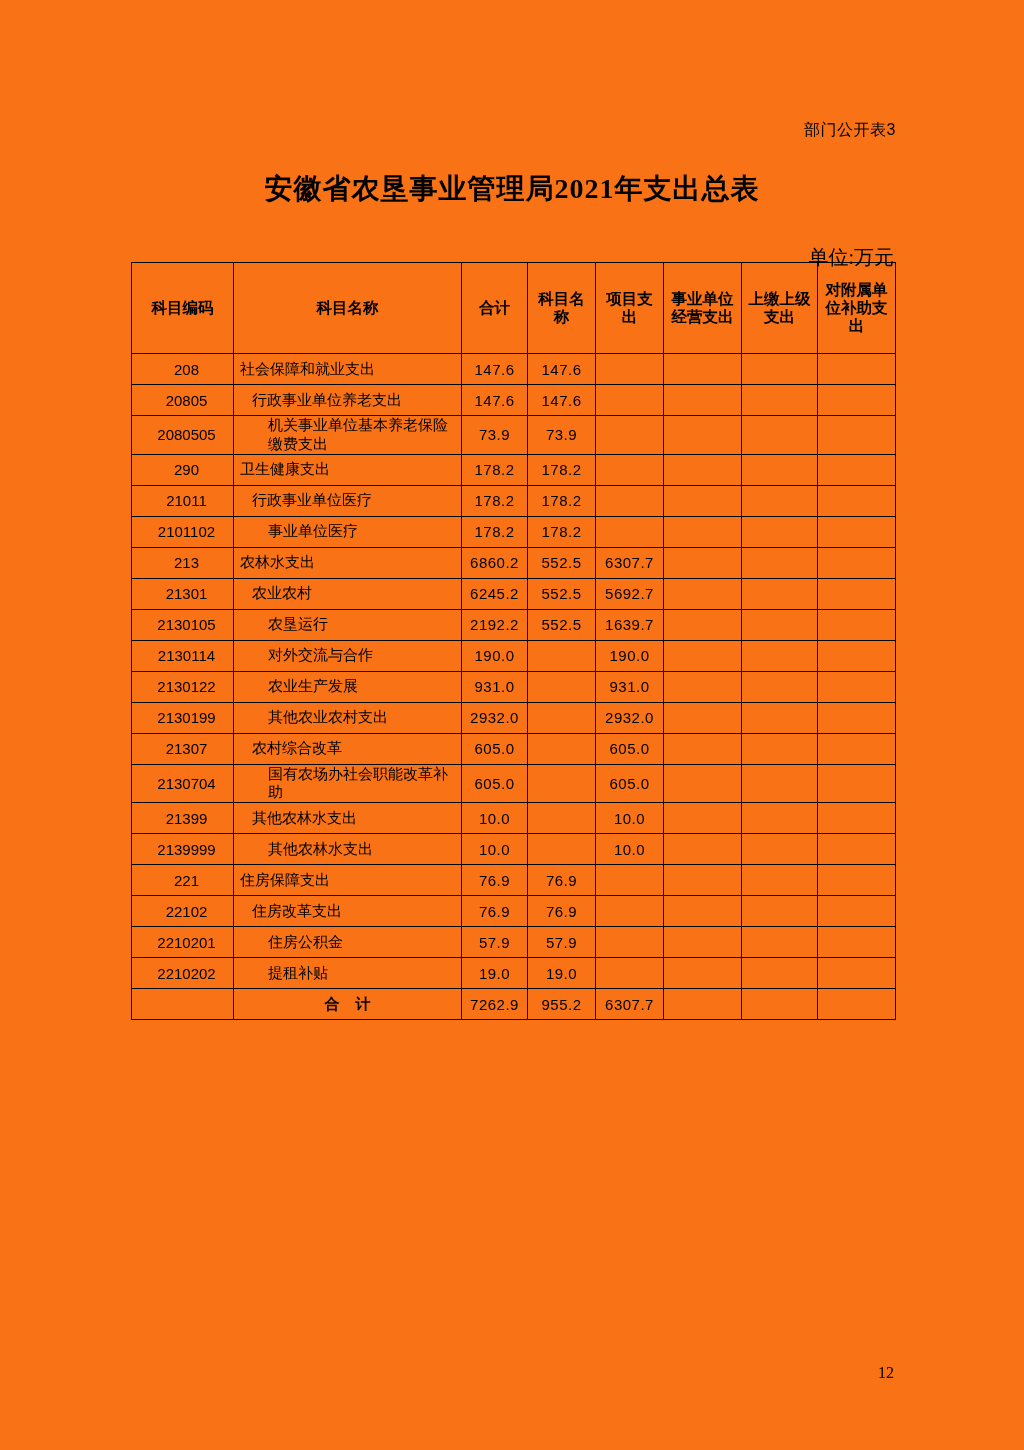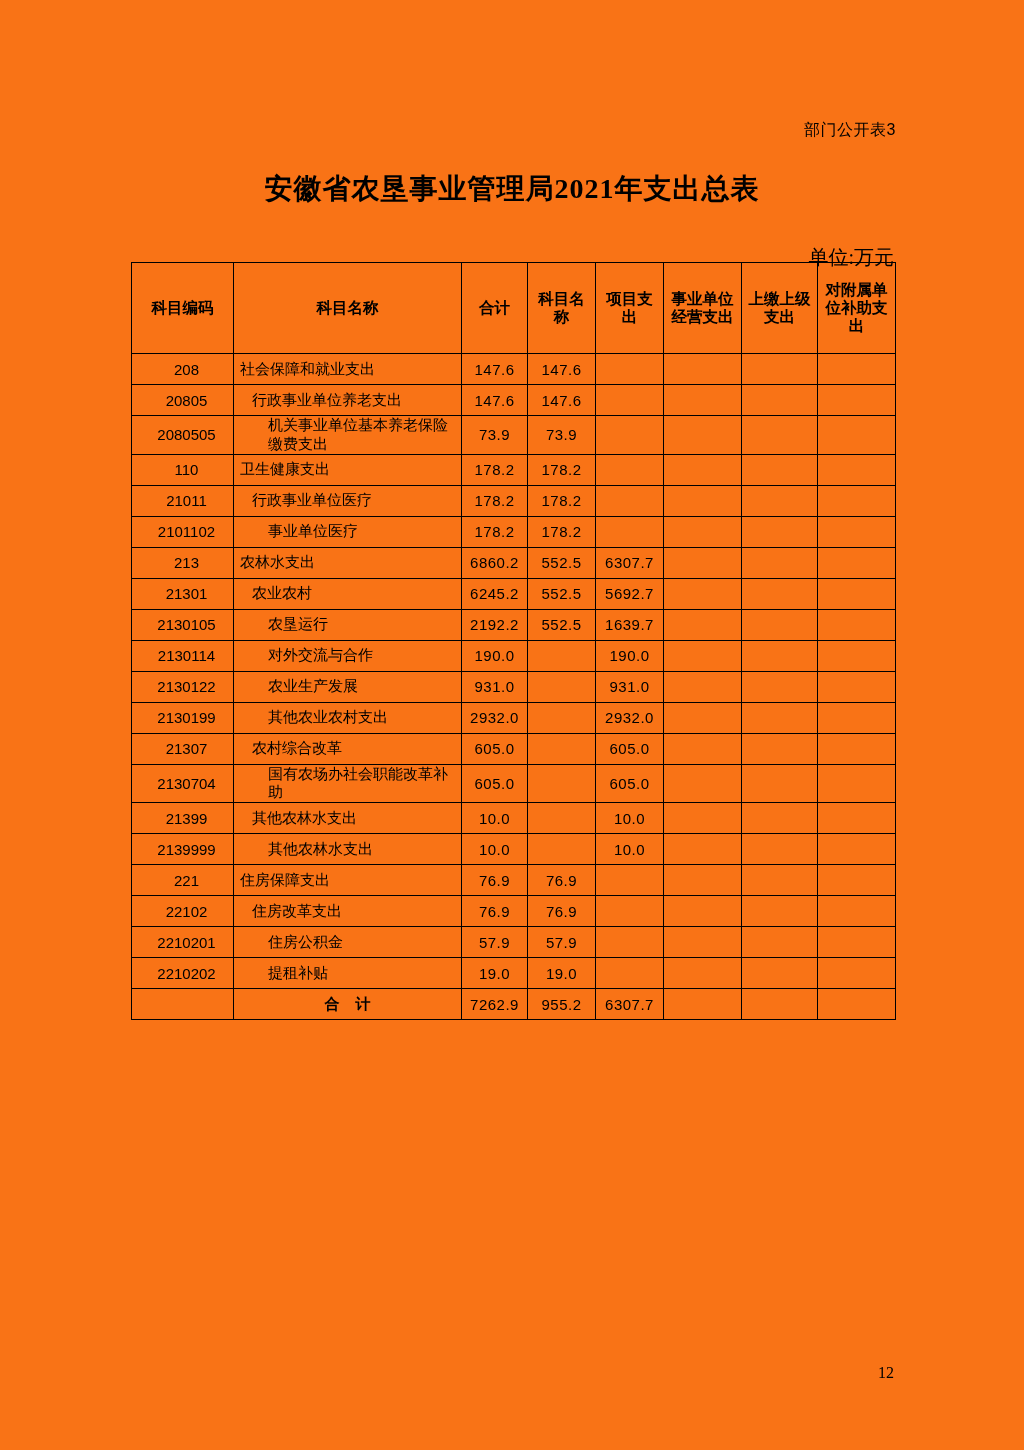--- a/index.html
+++ b/index.html
@@ -169,21 +169,21 @@
           <td class="c-code">2080505</td>
           <td class="c-name ind-2">机关事业单位基本养老保险缴费支出</td>
           <td class="c-num">73.9</td>
           <td class="c-num">73.9</td>
           <td class="c-num"></td>
           <td class="c-num"></td>
           <td class="c-num"></td>
           <td class="c-num"></td>
         </tr>
         <tr>
-          <td class="c-code">110</td>
+          <td class="c-code">290</td>
           <td class="c-name ind-0">卫生健康支出</td>
           <td class="c-num">178.2</td>
           <td class="c-num">178.2</td>
           <td class="c-num"></td>
           <td class="c-num"></td>
           <td class="c-num"></td>
           <td class="c-num"></td>
         </tr>
         <tr>
           <td class="c-code">21011</td>

